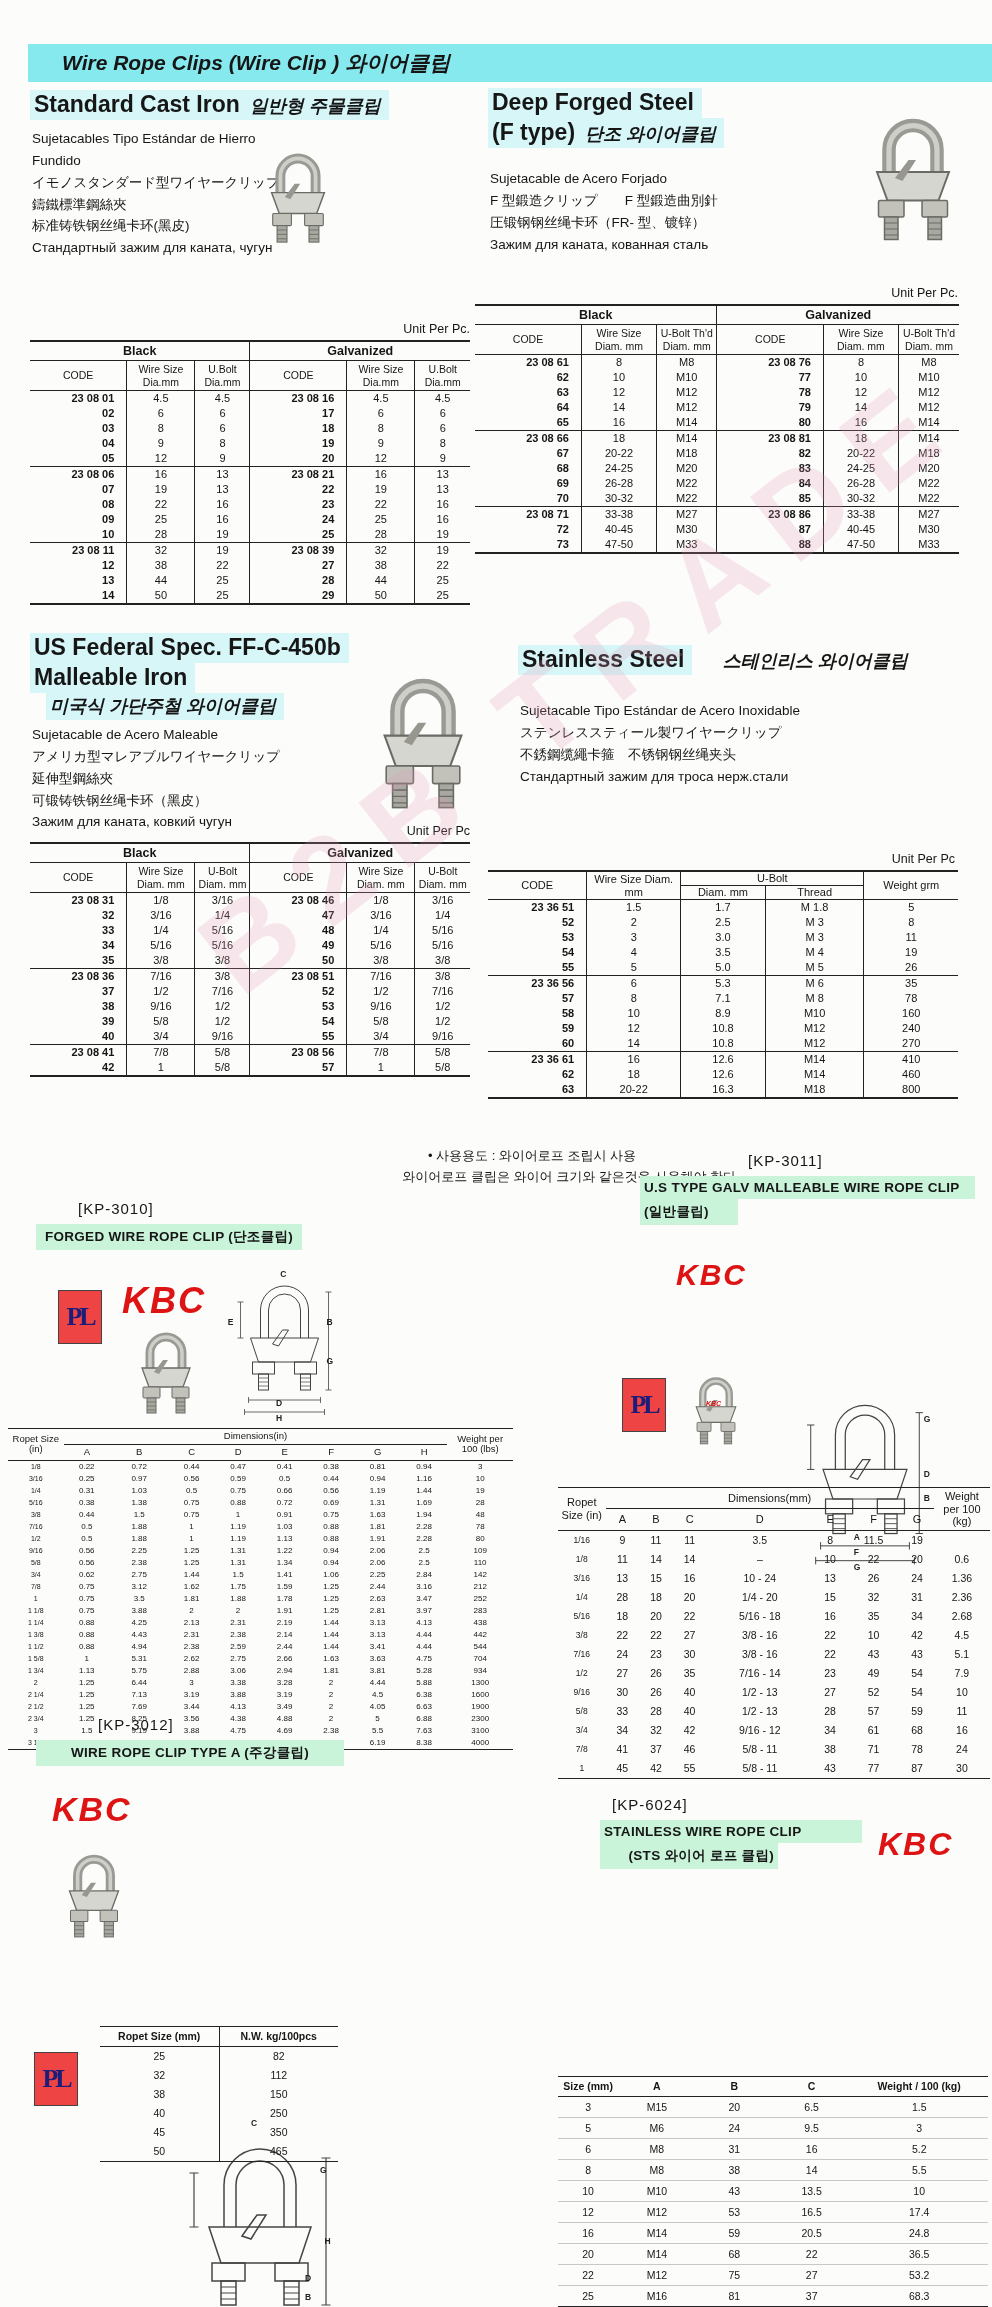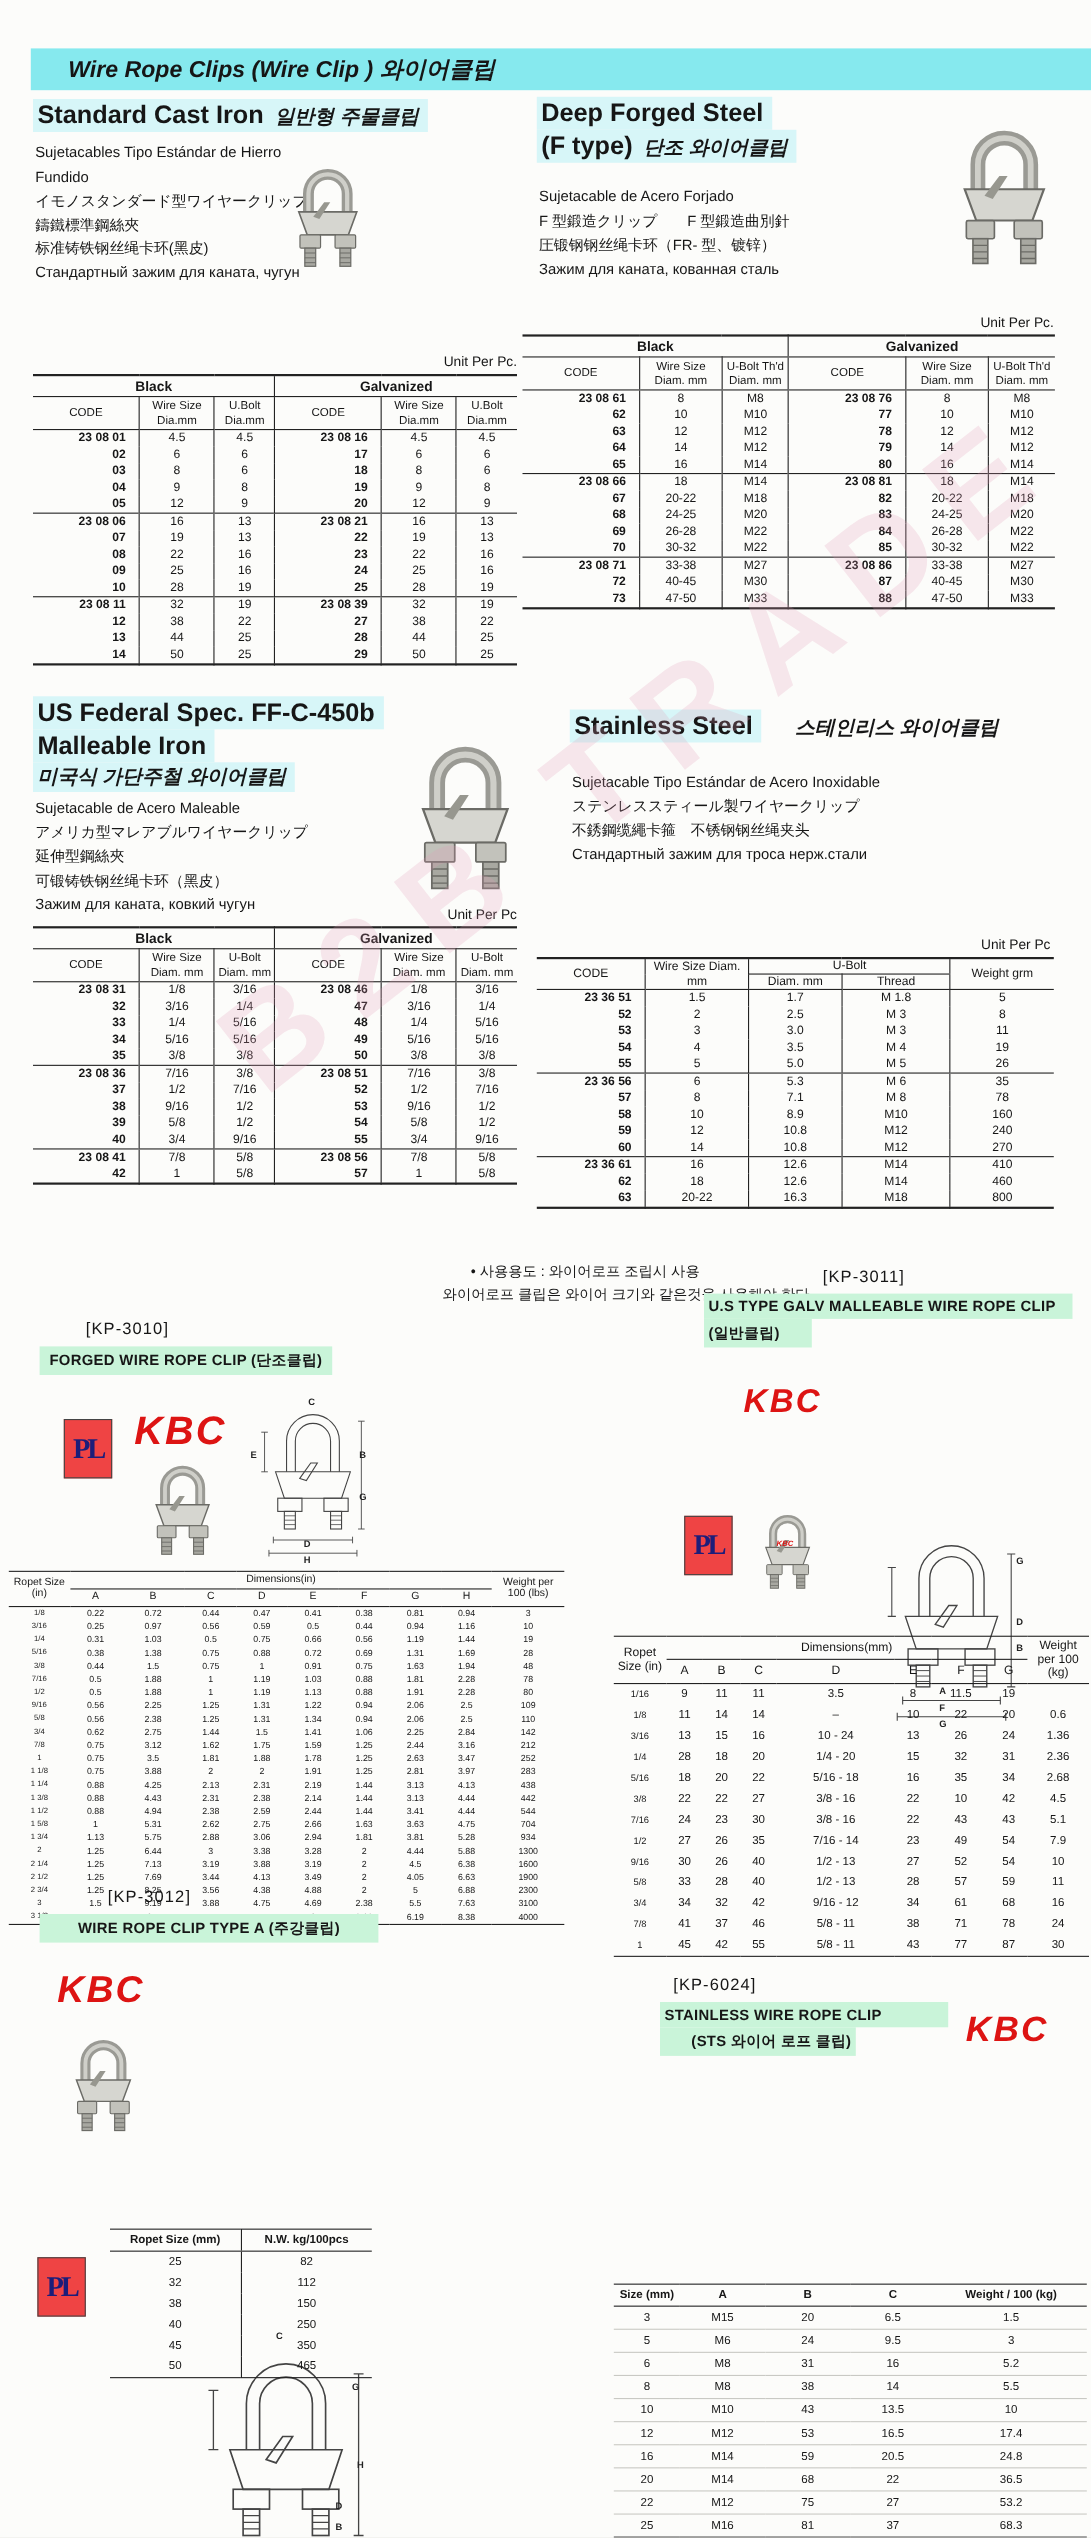--- a/index.html
+++ b/index.html
@@ -395,21 +395,21 @@
             <td class="vl">47-50</td>
             <td class="vl">M33</td>
           </tr>
         </tbody>
       </table>
     </div>
 
   <div class="abs" style="left:30px;top:633px;width:330px;">
     <span class="hl"><span class="t-en">US Federal Spec. FF-C-450b</span></span><br>
     <span class="hl"><span class="t-en">Malleable Iron</span></span>
-    <div style="text-align:right;" class="hl"><span class="t-ko" style="margin-left:0;">미국식 가단주철 와이어클립</span></div>
+    <div style="text-align:right;margin-left:16px;" class="hl"><span class="t-ko" style="margin-left:0;">미국식 가단주철 와이어클립</span></div>
   </div>
   <div class="abs desc" style="left:32px;top:724px;width:330px;" id="desc-usfed">
       <div>Sujetacable de Acero Maleable</div>
       <div>アメリカ型マレアブルワイヤークリップ</div>
       <div>延伸型鋼絲夾</div>
       <div>可锻铸铁钢丝绳卡环（黑皮）</div>
       <div>Зажим для каната, ковкий чугун</div>
     </div>
   <div class="abs clip-photo" style="left:375px;top:658px;width:96px;height:168px;"><svg viewBox="0 0 60 92" preserveAspectRatio="xMidYMid meet">
         <path d="M14 44 V27 A16 16 0 0 1 46 27 V44" fill="none" stroke="#9a9a94" stroke-width="9"></path>

